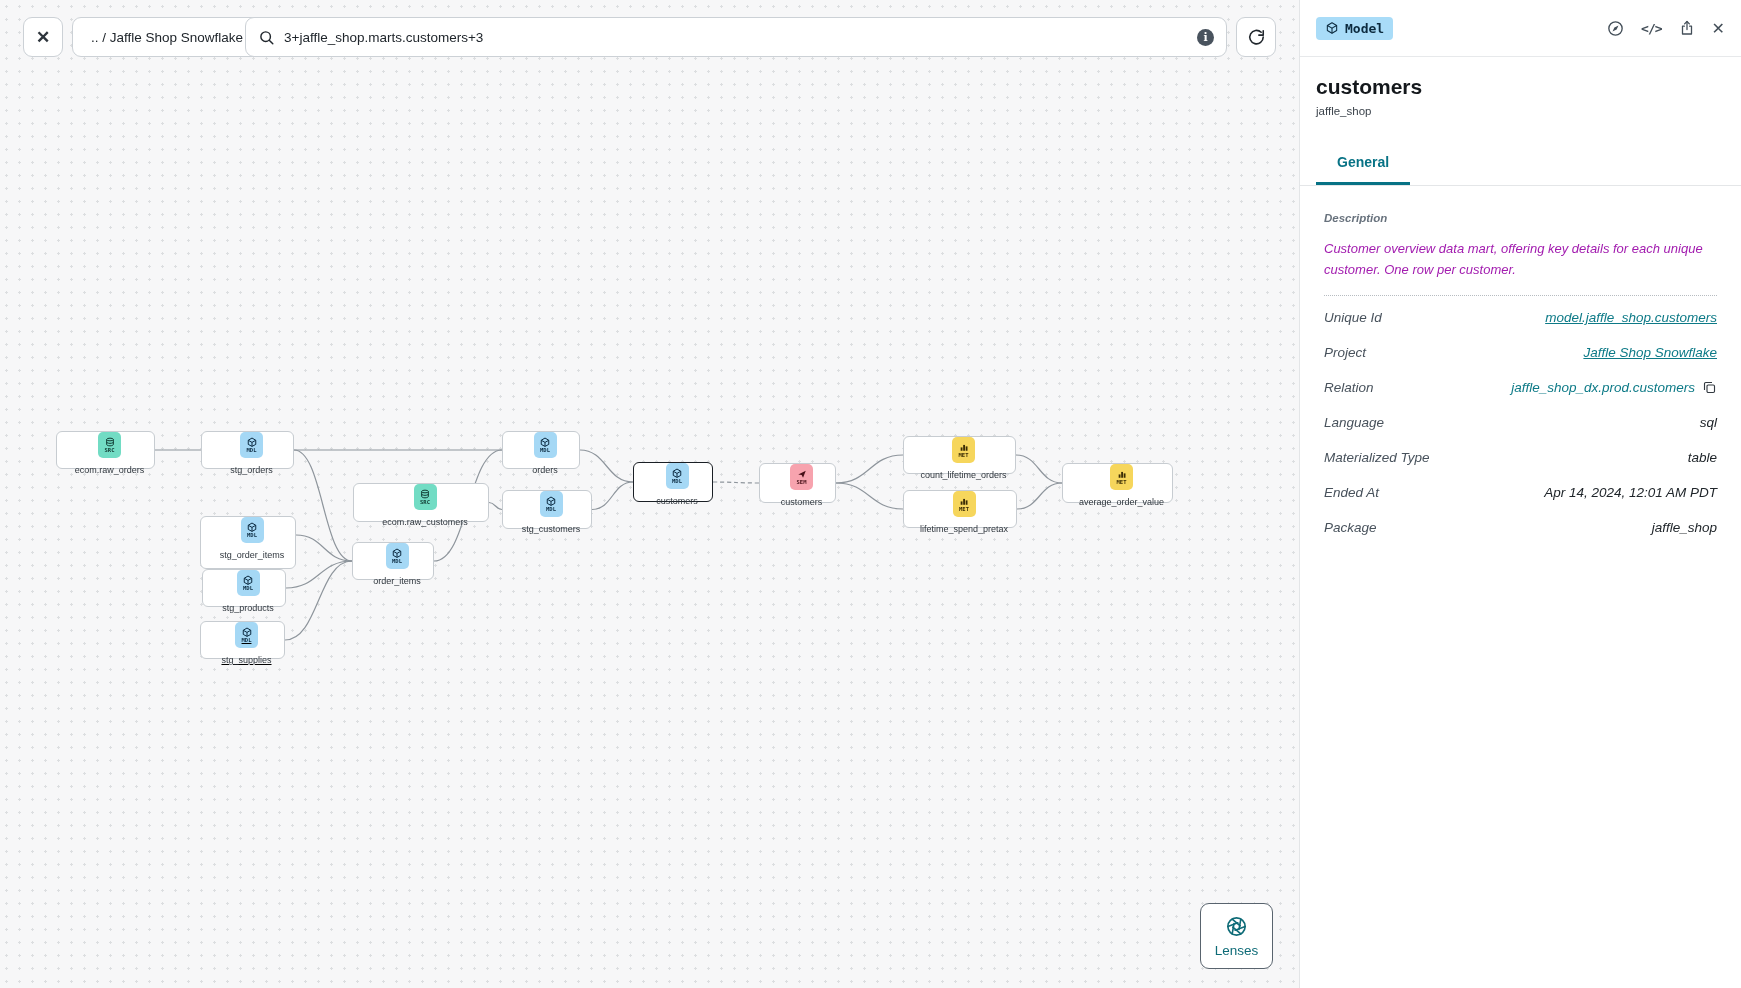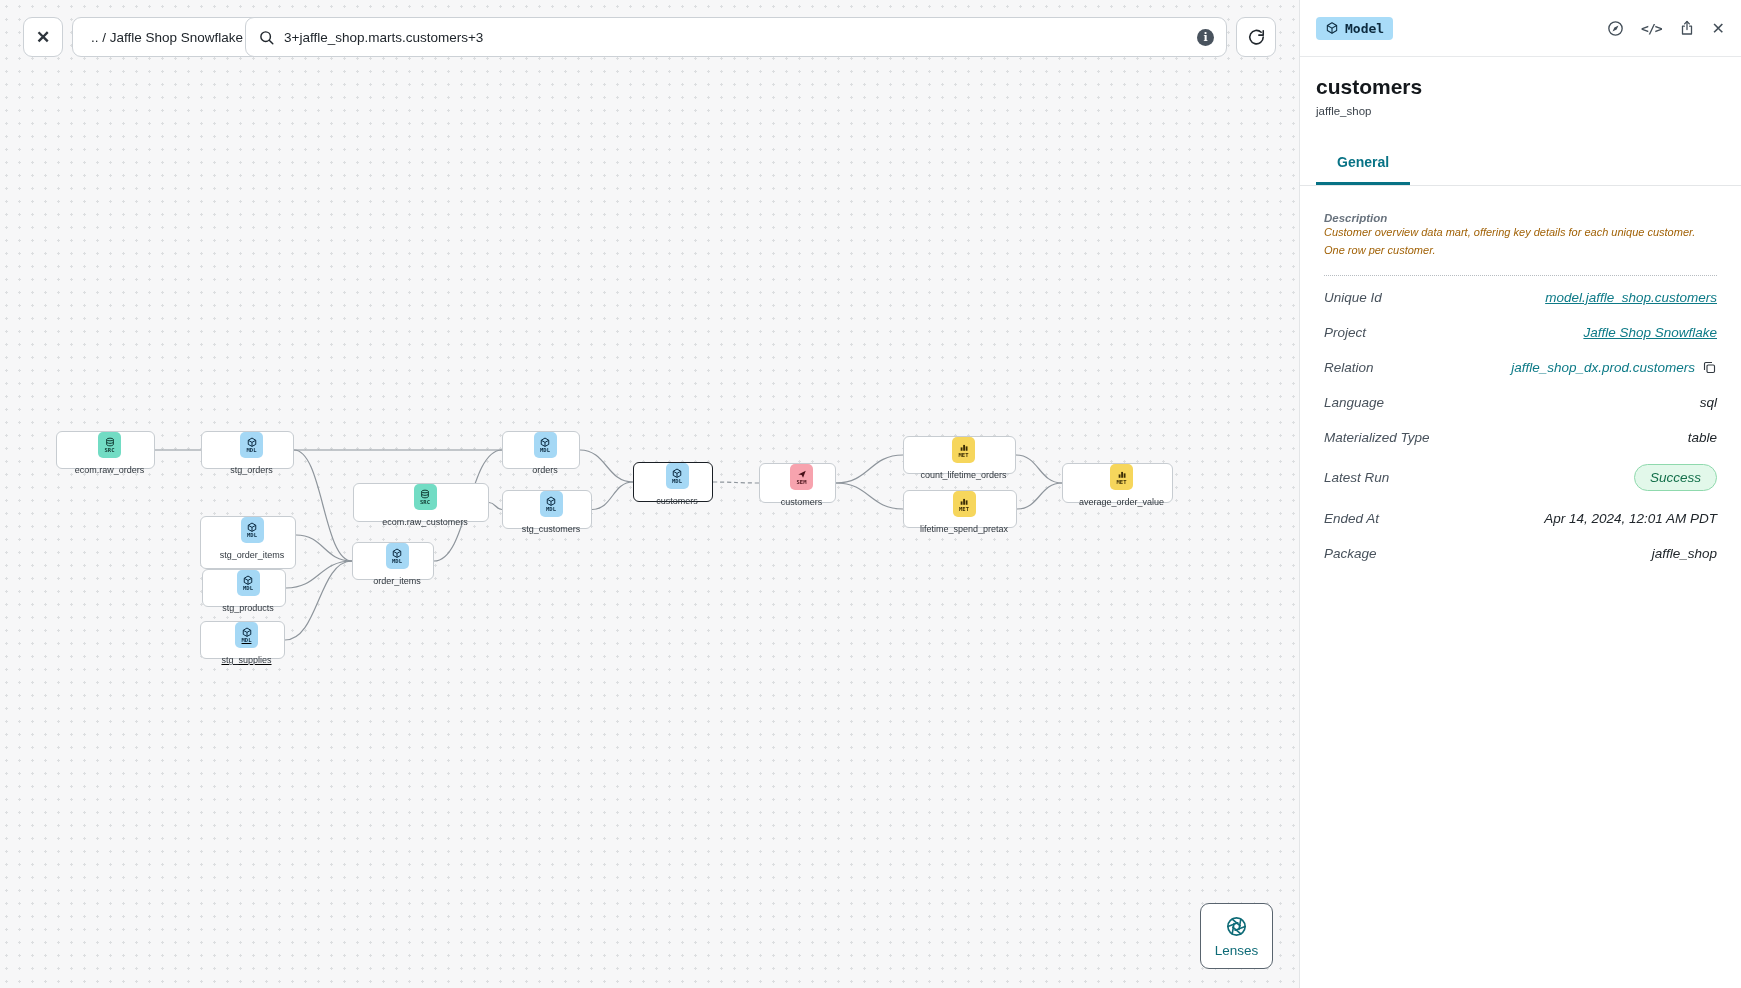--- a/index.html
+++ b/index.html
@@ -96,21 +96,21 @@
   .psub { font-size:11.5px; color:#3c444c; margin-top:6px; }
 
   .tabs { margin-top:36px; border-bottom:1px solid #e4e6e8; padding:0 16px; }
   .tab {
     display:inline-block; padding:0 21px 12px 21px; font-size:14px; font-weight:bold;
     color:#077285; border-bottom:3px solid #077285; cursor:pointer;
   }
 
   .pcontent { padding:26px 24px 0 24px;font-style:italic; }
   .dlabel { font-size:11.5px; font-weight:bold; color:#68727d; }
-  .dtext { font-size:11px; line-height:1.62; color:#a16207; }
+  .dtext { margin-top:14px; font-size:13px; line-height:1.62; color:#a21caf; }
   .dotted-sep { border-bottom:1px dotted #b7bcc1; margin:15px 0 4px 0; }
 
   .frow { display:flex; align-items:center; justify-content:space-between; min-height:35px; }
   .frow.tall { min-height:46px; }
   .flabel { font-size:13.5px; color:#48525c; }
   .fvalue { font-size:13.5px; color:#20262b; text-align:right; display:flex; align-items:center; gap:7px; }
   .fvalue a { color:#0d7a87; }
   .fvalue .lnk-u { text-decoration:underline; cursor:pointer; }
   .fvalue .lnk { text-decoration:none; cursor:pointer; }
   .chip-gray { background:#eef0f2; border-radius:3px; padding:3px 9px; color:#20262b; }
@@ -413,26 +413,20 @@
             </span>
           </div>
           <div class="frow">
             <span class="flabel">Language</span>
             <span class="fvalue">sql</span>
           </div>
           <div class="frow">
             <span class="flabel">Materialized Type</span>
             <span class="fvalue">table</span>
           </div>
-          <div class="frow tall">
-            <span class="flabel">Latest Run</span>
-            <span class="fvalue">
-              <span class="pill-success">Success</span>
-            </span>
-          </div>
           <div class="frow">
             <span class="flabel">Ended At</span>
             <span class="fvalue">Apr 14, 2024, 12:01 AM PDT</span>
           </div>
           <div class="frow">
             <span class="flabel">Package</span>
             <span class="fvalue">jaffle_shop</span>
           </div>
         </div>
     </div>

